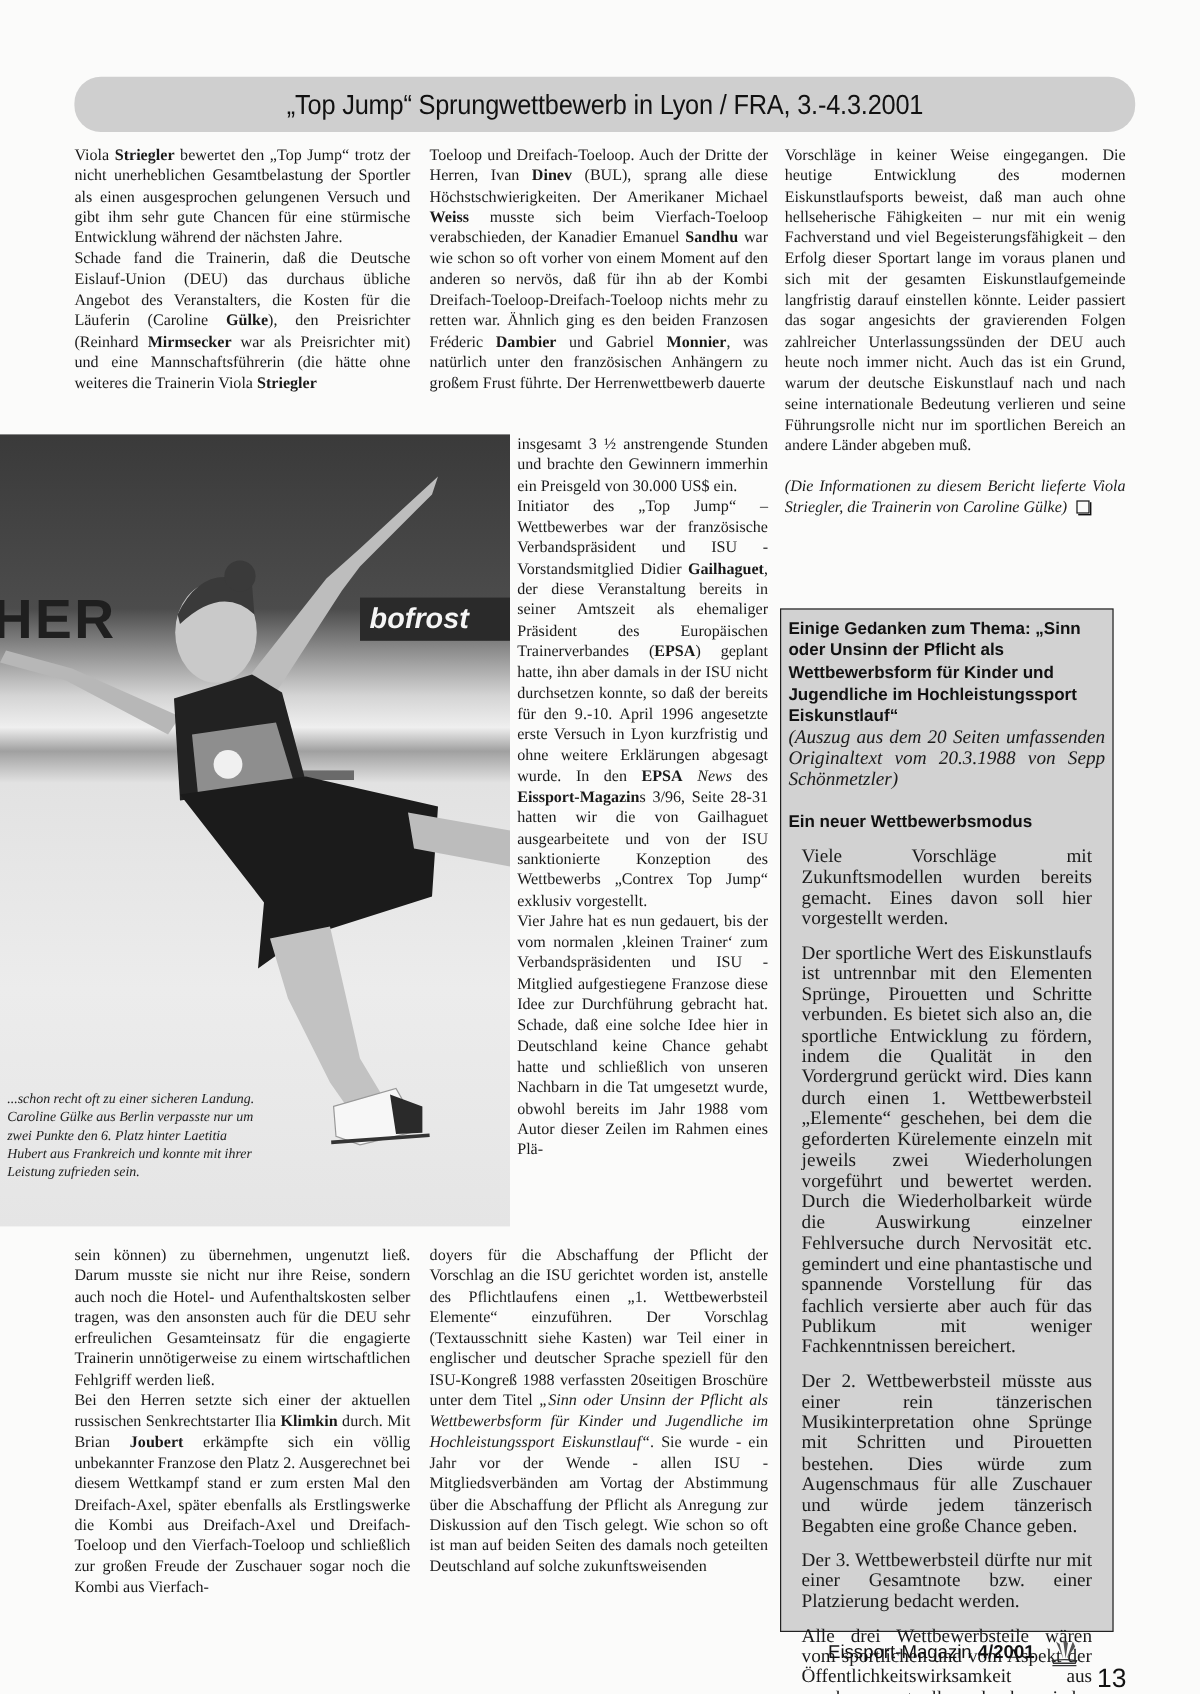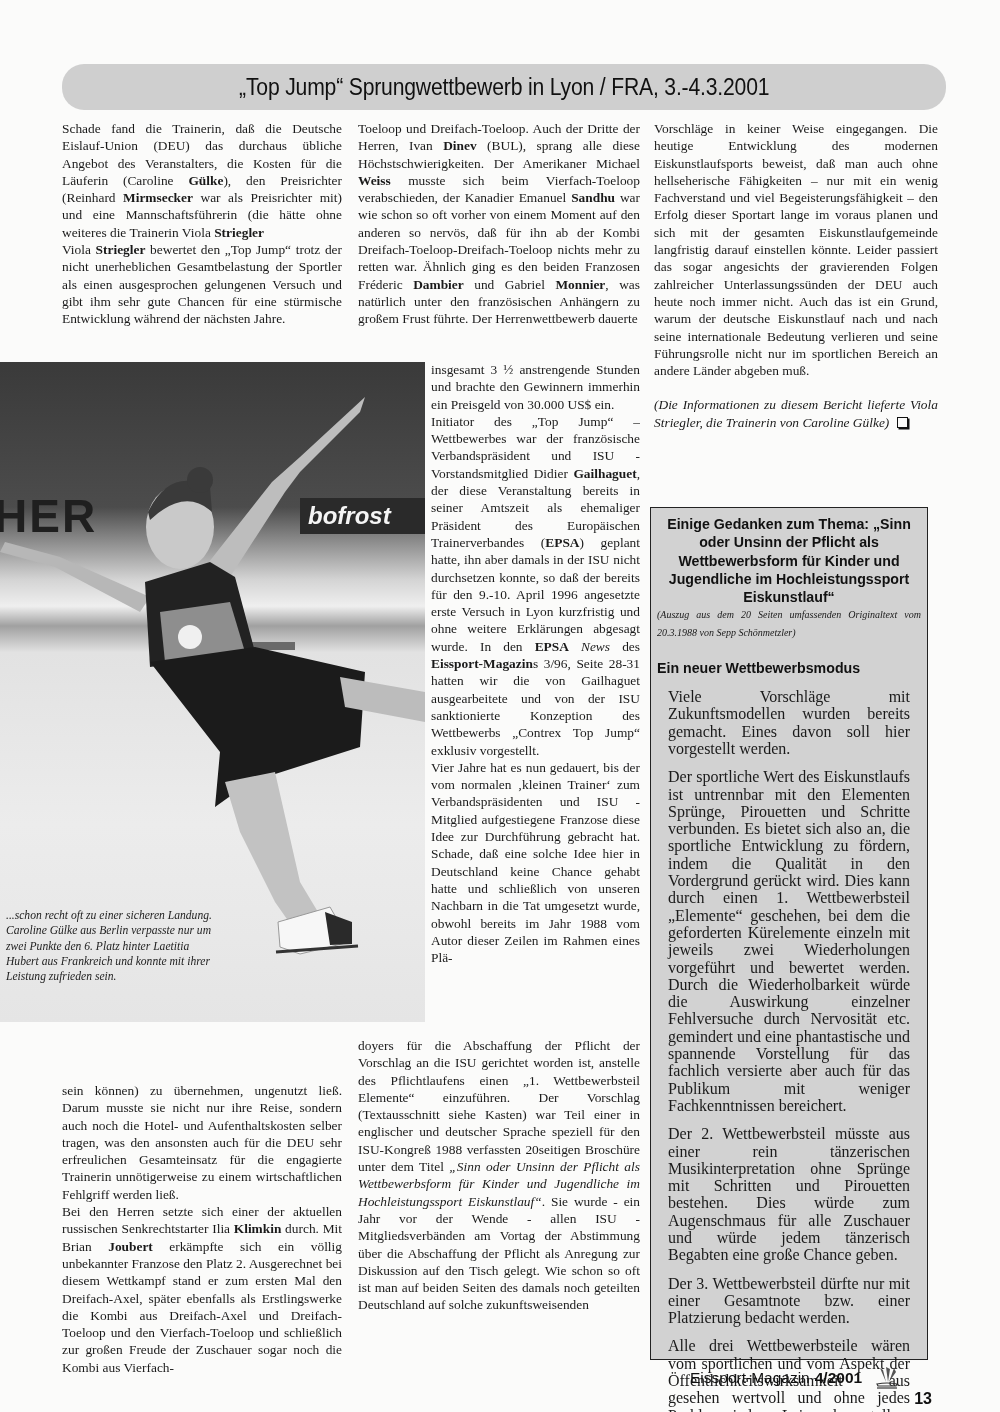--- a/index.html
+++ b/index.html
@@ -23,21 +23,21 @@
     position: absolute; font-size: 13.4px; line-height: 17.3px;
     text-align: justify; hyphens: manual;
   }
   .col p { margin: 0; }
   .col b { font-weight: bold; }
   #col1 { left: 62px; top: 120px; width: 280px; }
   #col2 { left: 358px; top: 120px; width: 282px; }
   #col2b { left: 431px; top: 361px; width: 209px; }
   #col2c { left: 358px; top: 1037px; width: 282px; }
   #col3 { left: 654px; top: 120px; width: 284px; }
-  #col1b { left: 62px; top: 1082px; width: 280px; }
+  #col1b { left: 62px; top: 1037px; width: 280px; }
 
   .photo {
     position: absolute; left: 0; top: 362px; width: 425px; height: 660px;
     background: linear-gradient(180deg, #3a3a3a 0%, #4c4c4c 22%, #d4d4d4 33%, #efefef 37%, #a0a0a0 40%, #e2e2e2 44%, #ececec 70%, #e5e5e5 100%);
     overflow: hidden;
   }
   .photo .banner {
     position: absolute; left: 0; top: 128px; width: 425px; height: 52px;
     display: flex; align-items: center;
   }
@@ -58,54 +58,54 @@
     font-style: italic; font-size: 11.6px; line-height: 15.3px; color: #222;
   }
 
   .box {
     position: absolute; left: 650px; top: 507px; width: 278px; height: 853px;
     background: #d2d2d2; border: 1.5px solid #222; box-sizing: border-box;
     padding: 7px 6px 0 6px;
   }
   .box h2 {
     margin: 0; font-family: "Liberation Sans", sans-serif; font-weight: bold;
-    font-size: 14.2px; line-height: 18.3px; color: #111; text-align: center;
+    font-size: 14.2px; line-height: 18.3px; color: #111;
   }
   .box .sub {
-    margin: 0 0 18px 0; font-style: italic; font-size: 10px; line-height: 17.3px; text-align: justify;
+    margin: 0 0 18px 0; font-style: italic; font-size: 16px; line-height: 17.3px; text-align: justify;
   }
   .box h3 {
     margin: 0; font-family: "Liberation Sans", sans-serif; font-weight: bold;
     font-size: 14.2px; line-height: 18px; color: #111;
   }
   .box p { margin: 11px; font-size: 16px; line-height: 17.3px; text-align: justify; }
   .credit { font-style: italic; margin-top: 17px !important; }
   .endmark {
     display: inline-block; width: 9px; height: 9px; border: 1.5px solid #111;
     margin-left: 8px; vertical-align: -1px; box-shadow: 1.5px 1.5px 0 #111;
   }
   .footer {
     position: absolute; left: 690px; top: 1366px; height: 24px;
     display: flex; align-items: center;
     font-family: "Liberation Sans", sans-serif; font-size: 15.5px; color: #111;
   }
   .footer .issue { font-weight: bold; margin-left: 5px; }
   .footer .logo { margin: 0 14px 0 12px; }
-  .footer .page { font-weight: bold; font-size: 16px; margin-top: 42px; }
+  .footer .page { font-weight: normal; font-size: 22px; margin-top: 42px; }
 </style>
 </head>
 <body>
 
 <div class="title-bar">
   <span>„Top Jump“ Sprungwettbewerb in Lyon / FRA, 3.-4.3.2001</span>
 </div>
 
 <div class="col" id="col1">
+  <p><span>Viola </span><b>Striegler</b><span> bewertet den „Top Jump“ trotz der nicht unerheblichen Gesamtbelastung der Sportler als einen ausgesprochen gelungenen Versuch und gibt ihm sehr gute Chancen für eine stürmische Entwicklung während der nächsten Jahre.</span></p>
   <p><span>Schade fand die Trainerin, daß die Deutsche Eislauf-Union (DEU) das durchaus übliche Angebot des Veranstalters, die Kosten für die Läuferin (Caroline </span><b>Gülke</b><span>), den Preisrichter (Reinhard </span><b>Mirmsecker</b><span> war als Preisrichter mit) und eine Mannschaftsführerin (die hätte ohne weiteres die Trainerin Viola </span><b>Striegler</b></p>
-  <p><span>Viola </span><b>Striegler</b><span> bewertet den „Top Jump“ trotz der nicht unerheblichen Gesamtbelastung der Sportler als einen ausgesprochen gelungenen Versuch und gibt ihm sehr gute Chancen für eine stürmische Entwicklung während der nächsten Jahre.</span></p>
 </div>
 
 <div class="col" id="col2">
   <p><span>Toeloop und Dreifach-Toeloop. Auch der Dritte der Herren, Ivan </span><b>Dinev</b><span> (BUL), sprang alle diese Höchstschwierigkeiten. Der Amerikaner Michael </span><b>Weiss</b><span> musste sich beim Vierfach-Toeloop verabschieden, der Kanadier Emanuel </span><b>Sandhu</b><span> war wie schon so oft vorher von einem Moment auf den anderen so nervös, daß für ihn ab der Kombi Dreifach-Toeloop-Dreifach-Toeloop nichts mehr zu retten war. Ähnlich ging es den beiden Franzosen Fréderic </span><b>Dambier</b><span> und Gabriel </span><b>Monnier</b><span>, was natürlich unter den französischen Anhängern zu großem Frust führte. Der Herrenwettbewerb dauerte</span></p>
 </div>
 
 <div class="photo">
   <div class="banner">
     <span class="her">HER</span>
     <div class="stripe"></div>

